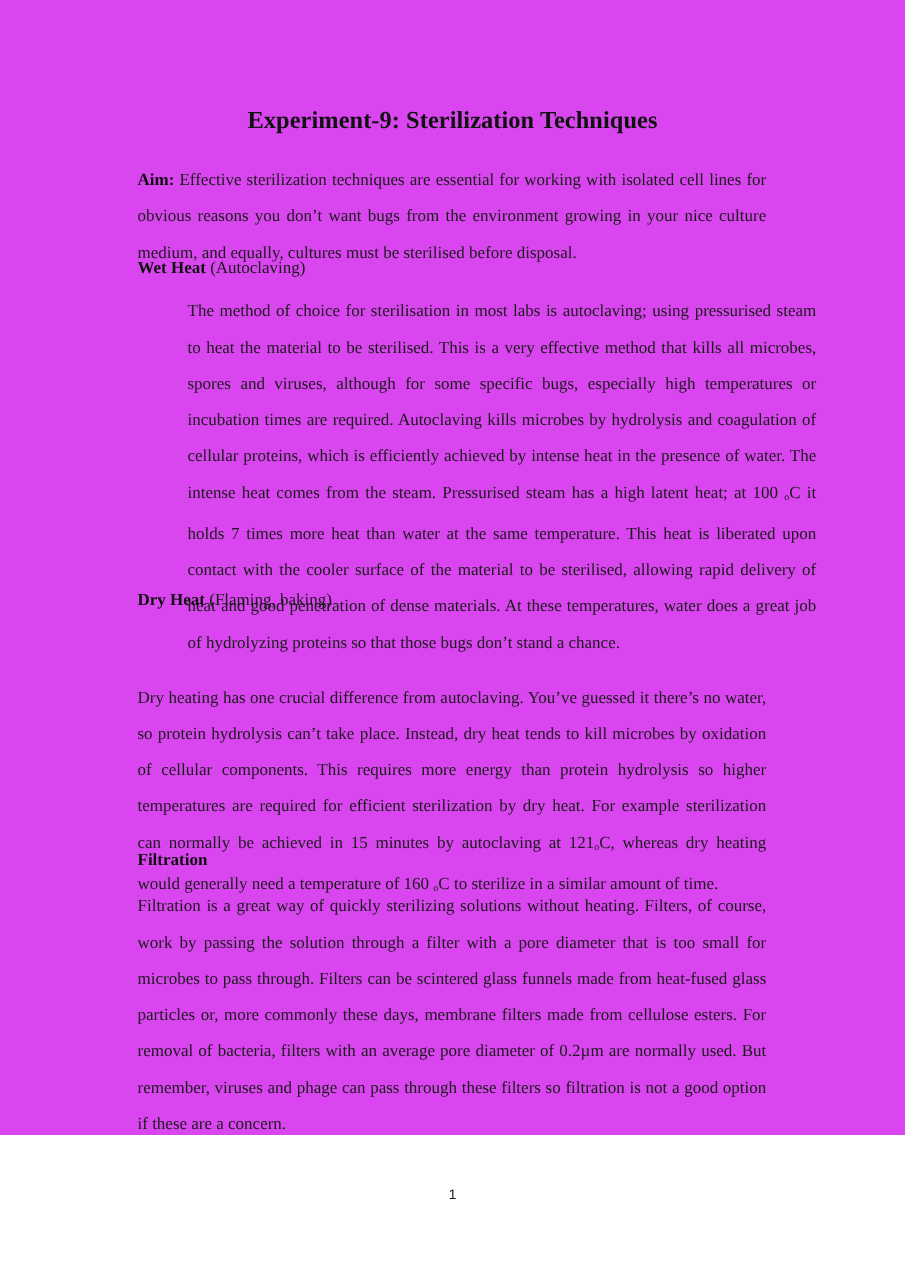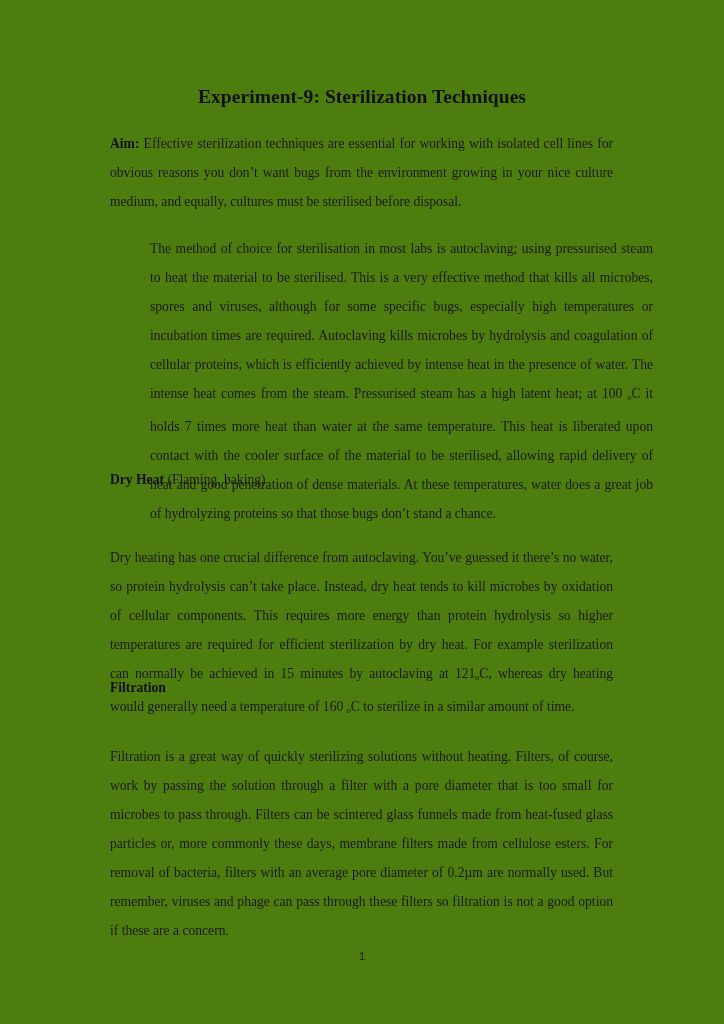--- a/index.html
+++ b/index.html
@@ -1,19 +1,19 @@
 <!DOCTYPE html>
 <html><head>
 <meta charset="utf-8">
 <style>
   html, body { margin: 0; padding: 0; background: #ffffff; }
   body { width: 724px; height: 1024px; position: relative; overflow: hidden; }
   .page {
-    position: absolute; left: 0; top: 0; width: 724px; height: 1024px;
-    background: #4d7c0f;
+    position: absolute; left: 0; top: 0; width: 724px; height: 908px;
+    background: #d946ef;
     font-family: "Liberation Serif", "DejaVu Serif", serif;
     color: #1a1a1a;
   }
   .title {
     position: absolute; top: 86px; left: 0; width: 724px;
     text-align: center; font-weight: bold; font-size: 19.5px; letter-spacing: 0.05px;
     color: #111;
   }
   .block {
     position: absolute; left: 110px; width: 503px;
@@ -32,35 +32,38 @@
 <body>
 
 <div class="page">
 
   <div class="title">Experiment-9: Sterilization Techniques</div>
 
   <div class="block" style="top:129px;">
     <b>Aim:</b><span> Effective sterilization techniques are essential for working with isolated cell lines for obvious reasons you don’t want bugs from the environment growing in your nice culture medium, and equally, cultures must be sterilised before disposal.</span>
   </div>
 
+  <div class="heading" style="top:203px;">
+    <b>Wet Heat</b><span> (Autoclaving)</span>
+  </div>
 
   <div class="block" style="top:234px;margin-left:40px;">
     <span>The method of choice for sterilisation in most labs is autoclaving; using pressurised steam to heat the material to be sterilised. This is a very effective method that kills all microbes, spores and viruses, although for some specific bugs, especially high temperatures or incubation times are required. Autoclaving kills microbes by hydrolysis and coagulation of cellular proteins, which is efficiently achieved by intense heat in the presence of water. The intense heat comes from the steam. Pressurised steam has a high latent heat; at 100 </span><span class="sub">o</span><span>C it holds 7 times more heat than water at the same temperature. This heat is liberated upon contact with the cooler surface of the material to be sterilised, allowing rapid delivery of heat and good penetration of dense materials. At these temperatures, water does a great job of hydrolyzing proteins so that those bugs don’t stand a chance.</span>
   </div>
 
   <div class="heading" style="top:469px;">
     <b>Dry Heat</b><span> (Flaming, baking)</span>
   </div>
 
   <div class="block" style="top:543px;">
     <span>Dry heating has one crucial difference from autoclaving. You’ve guessed it there’s no water, so protein hydrolysis can’t take place. Instead, dry heat tends to kill microbes by oxidation of cellular components. This requires more energy than protein hydrolysis so higher temperatures are required for efficient sterilization by dry heat. For example sterilization can normally be achieved in 15 minutes by autoclaving at 121</span><span class="sub">o</span><span>C, whereas dry heating would generally need a temperature of 160 </span><span class="sub">o</span><span>C to sterilize in a similar amount of time.</span>
   </div>
 
   <div class="heading" style="top:677px;">
     <b>Filtration</b>
   </div>
 
-  <div class="block" style="top:742px;">
+  <div class="block" style="top:710px;">
     <span>Filtration is a great way of quickly sterilizing solutions without heating. Filters, of course, work by passing the solution through a filter with a pore diameter that is too small for microbes to pass through. Filters can be scintered glass funnels made from heat-fused glass particles or, more commonly these days, membrane filters made from cellulose esters. For removal of bacteria, filters with an average pore diameter of 0.2µm are normally used. But remember, viruses and phage can pass through these filters so filtration is not a good option if these are a concern.</span>
   </div>
 
   <div class="page-num">1</div>
 </div>
 
 </body></html>

